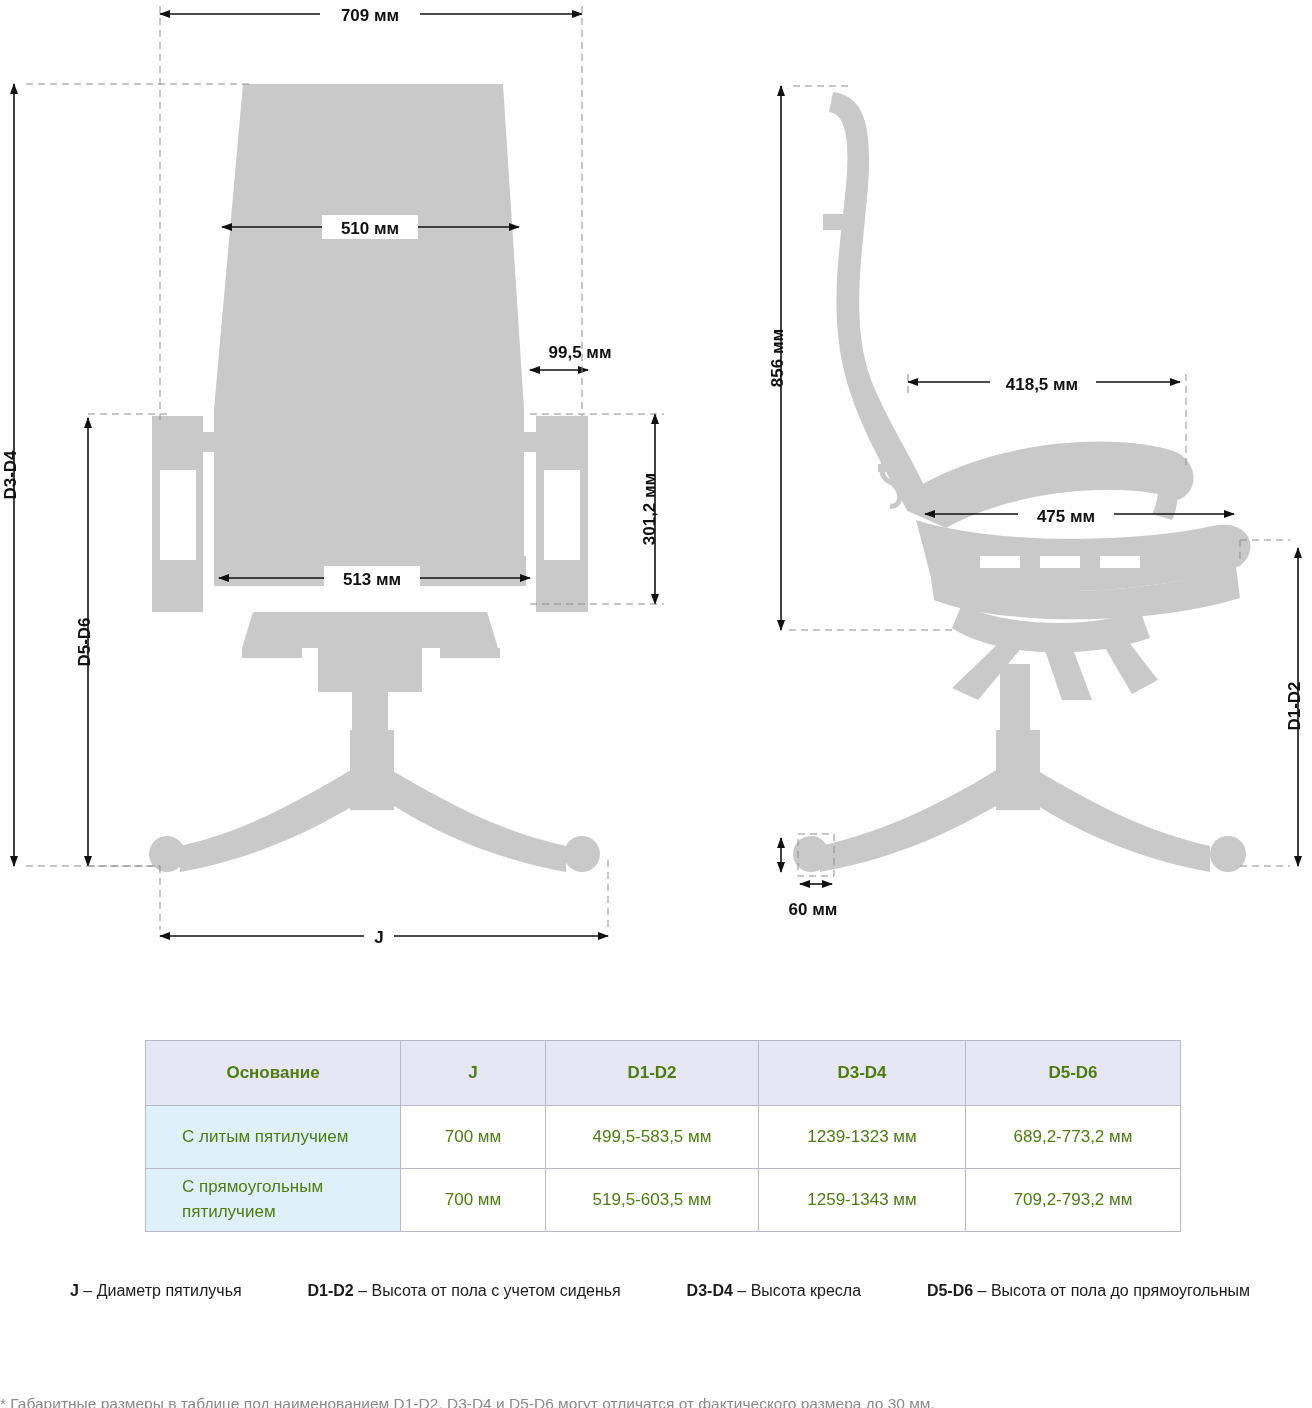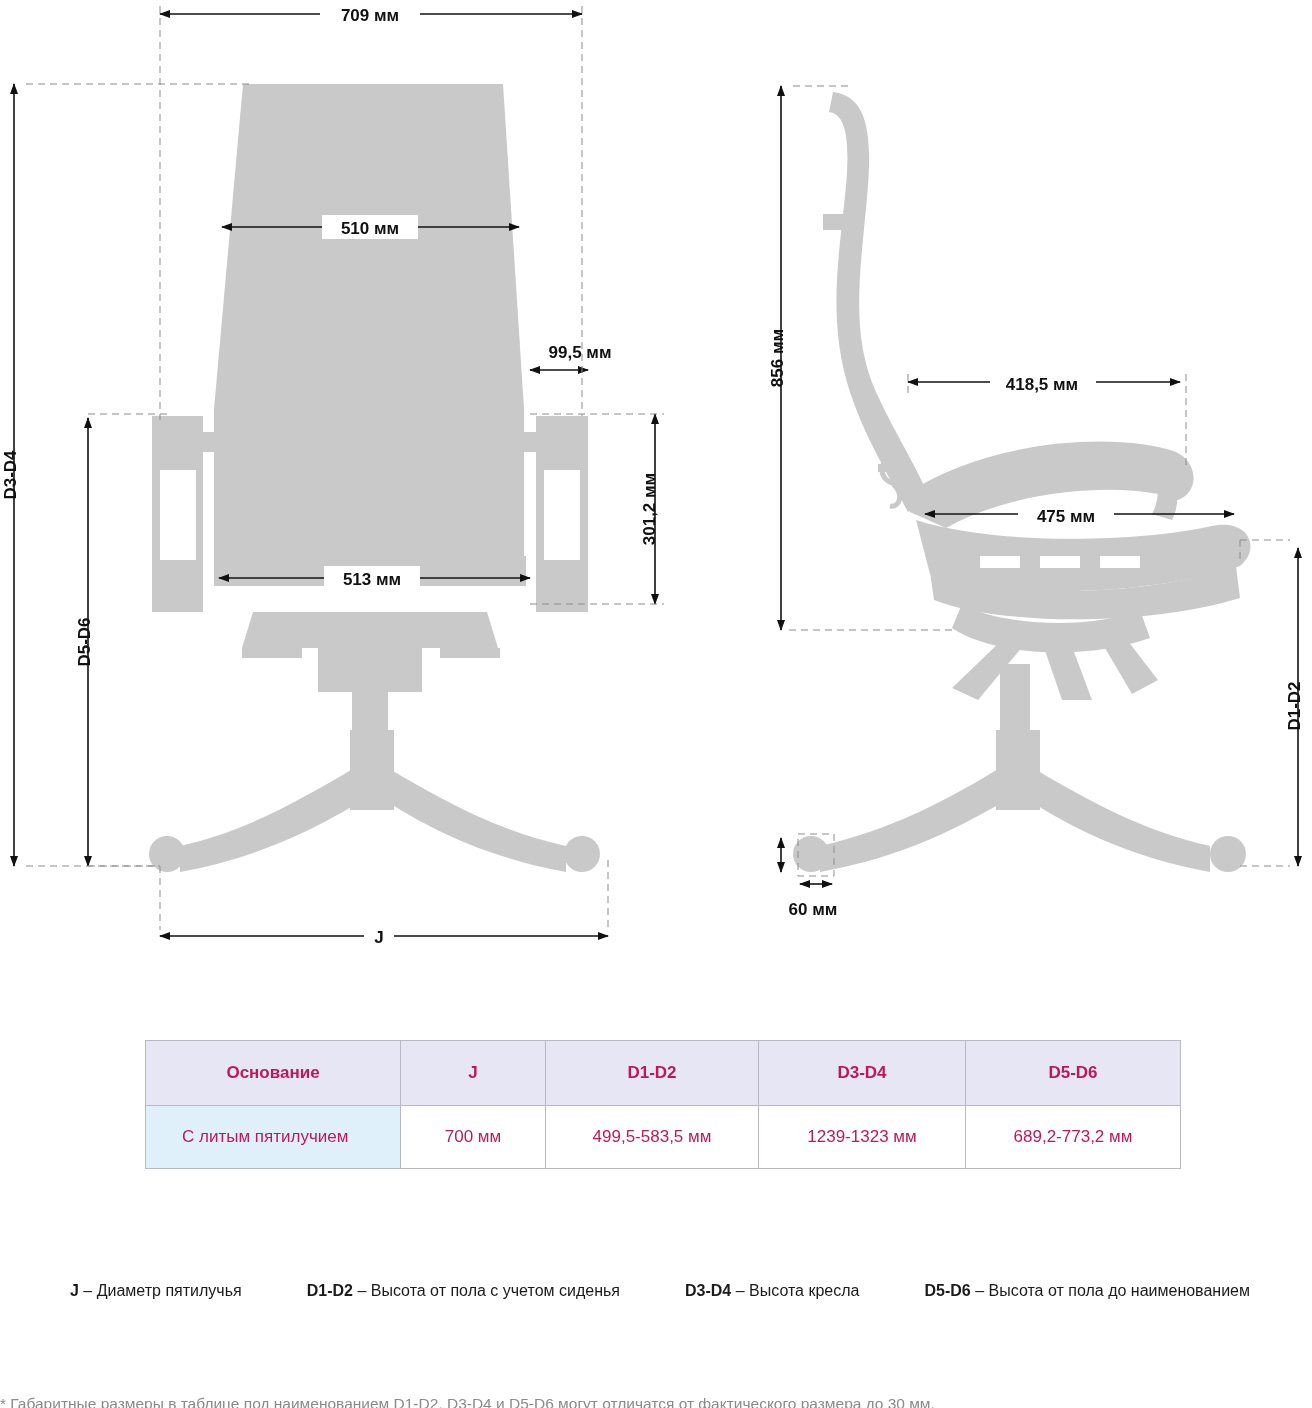--- a/index.html
+++ b/index.html
@@ -42,21 +42,21 @@
   }
   table.specs {
     border-collapse: collapse;
     width: 1035px;
     table-layout: fixed;
   }
   table.specs th, table.specs td {
     border: 1px solid #b9b9c4;
     text-align: center;
     font-size: 17px;
-    color: #be185d;
+    color: #4d7c0f;
   }
   table.specs thead th {
     background: #e6e6f5;
     font-weight: bold;
     height: 56px;
     padding: 4px 6px;
   }
   table.specs tbody td {
     height: 50px;
     padding: 6px 8px;
@@ -299,36 +299,43 @@
         </tr>
       </thead>
       <tbody>
         <tr>
           <td class="rowhead">С литым пятилучием</td>
           <td>700 мм</td>
           <td>499,5-583,5 мм</td>
           <td>1239-1323 мм</td>
           <td>689,2-773,2 мм</td>
         </tr>
+        <tr>
+          <td class="rowhead">С прямоугольным пятилучием</td>
+          <td>700 мм</td>
+          <td>519,5-603,5 мм</td>
+          <td>1259-1343 мм</td>
+          <td>709,2-793,2 мм</td>
+        </tr>
       </tbody>
     </table>
   </div>
 
   <div class="legend">
     <div class="item">
       <b>J</b><span> – Диаметр пятилучья</span>
     </div>
     <div class="item">
       <b>D1-D2</b><span> – Высота от пола с учетом сиденья</span>
     </div>
     <div class="item">
       <b>D3-D4</b><span> – Высота кресла</span>
     </div>
     <div class="item">
-      <b>D5-D6</b><span> – Высота от пола до наименованием</span>
+      <b>D5-D6</b><span> – Высота от пола до прямоугольным</span>
     </div>
   </div>
 
   <div class="footnote">
     <div>* Габаритные размеры в таблице под наименованием D1-D2, D3-D4 и D5-D6 могут отличатся от фактического размера до 30 мм.</div>
   </div>
 
 </div>
 
 </body></html>

